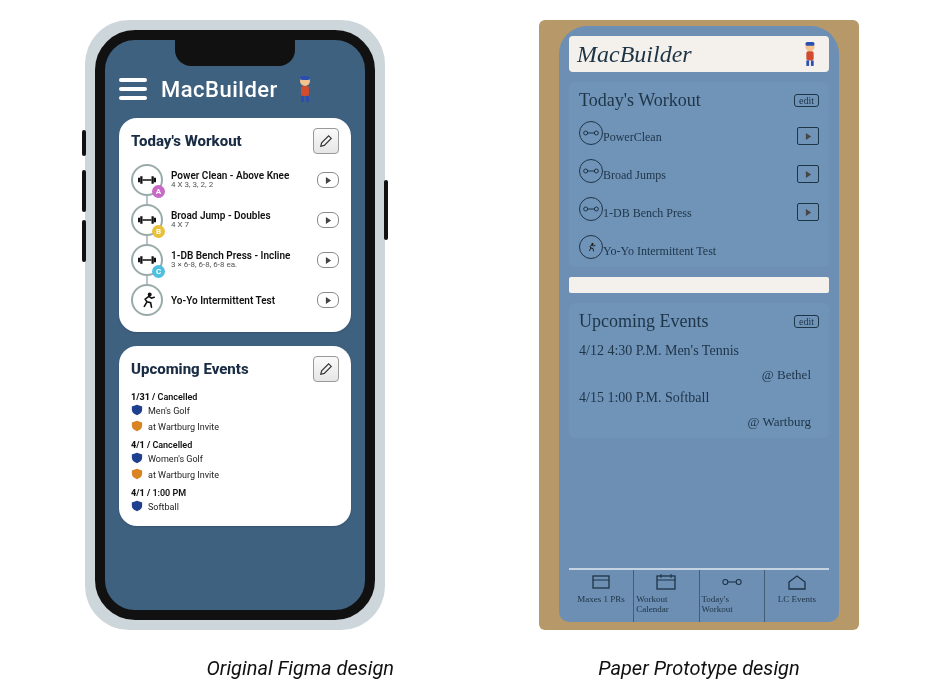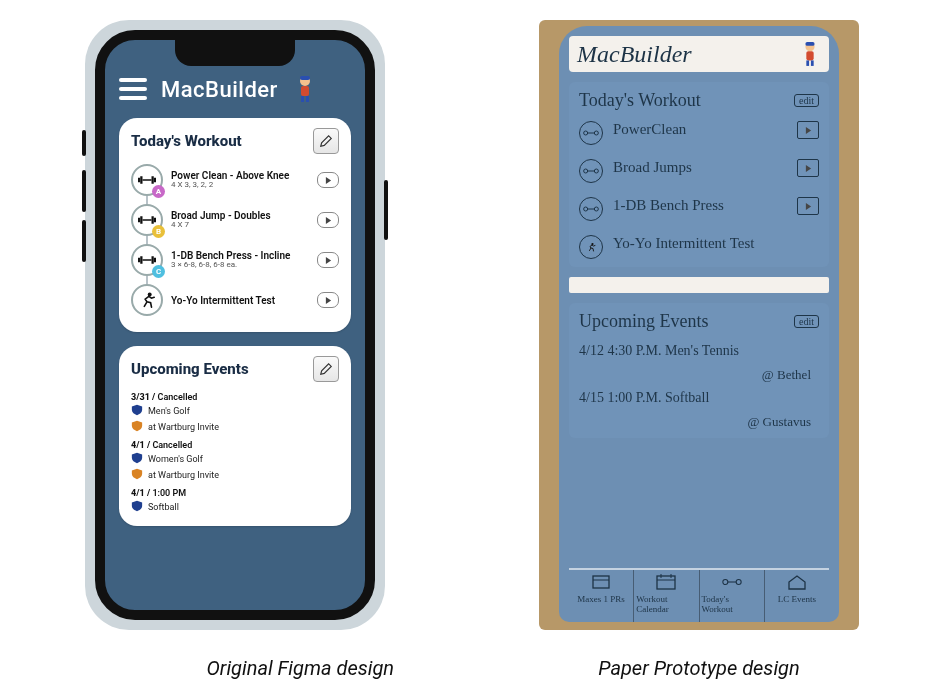--- a/index.html
+++ b/index.html
@@ -69,21 +69,21 @@
   
   .paper-stage{width:320px;height:610px;background:var(--wood);border-radius:6px;position:relative;display:flex;align-items:flex-start;justify-content:center;padding-top:6px;box-sizing:border-box;}
   .paper-phone{width:280px;height:596px;background:var(--paper-blue);border-radius:28px 28px 10px 10px;padding:10px 10px 0;box-sizing:border-box;display:flex;flex-direction:column;gap:10px;font-family:"Segoe Script","Comic Sans MS",cursive;color:var(--hand-ink);}
   .pp-header{background:var(--paper-white);border-radius:4px;padding:4px 8px;display:flex;align-items:center;justify-content:space-between;}
   .pp-title{font-size:24px;font-style:italic;}
   .pp-mascot{width:22px;height:28px;}
   .pp-card{background:var(--paper-blue);border:0;border-radius:6px;padding:8px 10px;filter:brightness(1.03);display:flex;flex-direction:column;gap:10px;}
   .pp-white-spacer{background:var(--paper-white);height:16px;border-radius:2px;}
   .pp-card-title{display:flex;align-items:center;justify-content:space-between;font-size:18px;}
   .pp-edit{border:1.5px solid var(--hand-ink);border-radius:3px;font-size:10px;padding:0 4px;font-family:inherit;}
-  .pp-row{display:flex;align-items:flex-start;gap:10px;font-size:15px;}
+  .pp-row{display:flex;align-items:flex-end;font-size:12px;}
   .pp-dumb{width:22px;height:22px;border:1.5px solid var(--hand-ink);border-radius:50%;display:flex;align-items:center;justify-content:center;flex:none;}
   .pp-dumb svg{width:16px;height:10px;}
   .pp-play{width:20px;height:16px;border:1.5px solid var(--hand-ink);border-radius:2px;display:flex;align-items:center;justify-content:center;flex:none;margin-left:auto;}
   .pp-play svg{width:7px;height:7px;}
   .pp-ev-row{font-size:14px;line-height:1.35;}
   .pp-ev-sub{font-size:13px;text-align:right;padding-right:8px;}
 
   .pp-tabs{margin-top:auto;background:var(--paper-blue);display:flex;border-top:2px solid rgba(255,255,255,.6);}
   .pp-tab{flex:1;border-right:1.5px solid rgba(0,0,0,.35);padding:4px 2px 8px;display:flex;flex-direction:column;align-items:center;gap:2px;font-size:9px;}
   .pp-tab:last-child{border-right:0;}
@@ -217,21 +217,21 @@
           <div class="card">
             <div class="card-head">
               <h3>Upcoming Events</h3>
               <div class="edit-btn">
                 <svg viewBox="0 0 16 16">
                     <path d="M2 14l1-4 8-8 3 3-8 8-4 1z" fill="none" stroke="#333" stroke-width="1.3"></path>
                   </svg>
               </div>
             </div>
             <div class="ev-list" id="figma-events">
-                <div class="ev-date"><span>3/31</span>  /  <span class="status">Cancelled</span></div>
+                <div class="ev-date"><span>1/31</span>  /  <span class="status">Cancelled</span></div>
                 <div class="ev-line">
                   <span><svg class="shield" viewBox="0 0 14 14">
                       <path d="M7 1l6 2v4c0 3-3 5-6 6-3-1-6-3-6-6V3l6-2z" fill="#1f3f8f"></path>
                     </svg></span>
                   <span>Men's Golf</span>
                 </div>
                 <div class="ev-line">
                   <span><svg class="shield" viewBox="0 0 14 14">
                       <path d="M7 1l6 2v4c0 3-3 5-6 6-3-1-6-3-6-6V3l6-2z" fill="#d98324"></path>
                     </svg></span>
@@ -347,21 +347,21 @@
 
         <div class="pp-card">
           <div class="pp-card-title">
             <span>Upcoming Events</span>
             <span class="pp-edit">edit</span>
           </div>
           <div id="paper-events" style="display:flex;flex-direction:column;gap:6px;">
               <div class="pp-ev-row">4/12  4:30 P.M.  Men's Tennis</div>
               <div class="pp-ev-sub">@ Bethel</div>
               <div class="pp-ev-row">4/15  1:00 P.M.  Softball</div>
-              <div class="pp-ev-sub">@ Gustavus</div>
+              <div class="pp-ev-sub">@ Wartburg</div>
             </div>
         </div>
 
         <div class="pp-tabs" id="paper-tabs">
             <div class="pp-tab">
               <span><svg viewBox="0 0 20 16">
                   <rect x="2" y="2" width="16" height="12" fill="none" stroke="#1d3346" stroke-width="1.3"></rect>
                   <line x1="2" y1="6" x2="18" y2="6" stroke="#1d3346"></line>
                 </svg></span>
               <span>Maxes 1 PRs</span>

